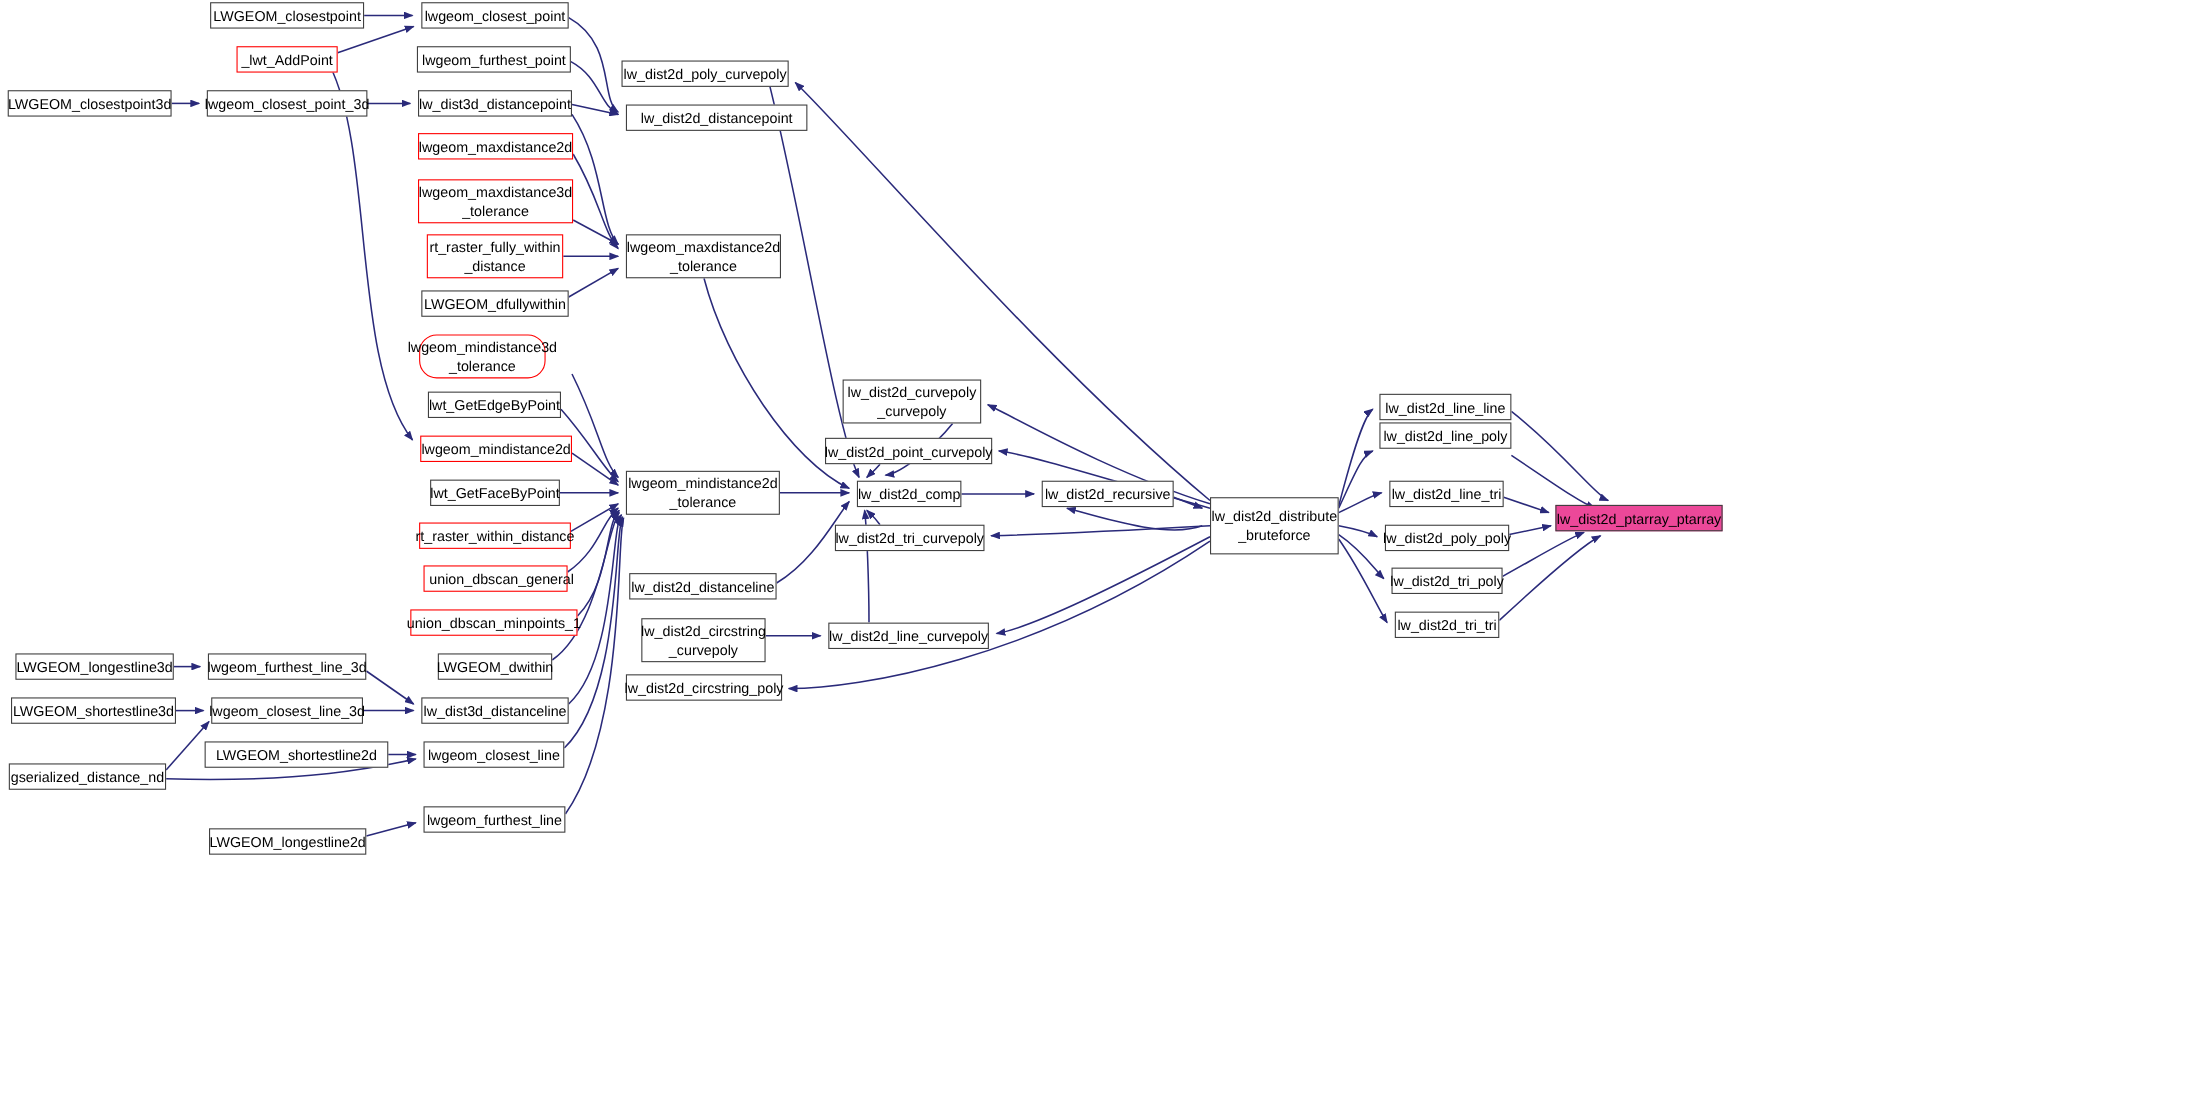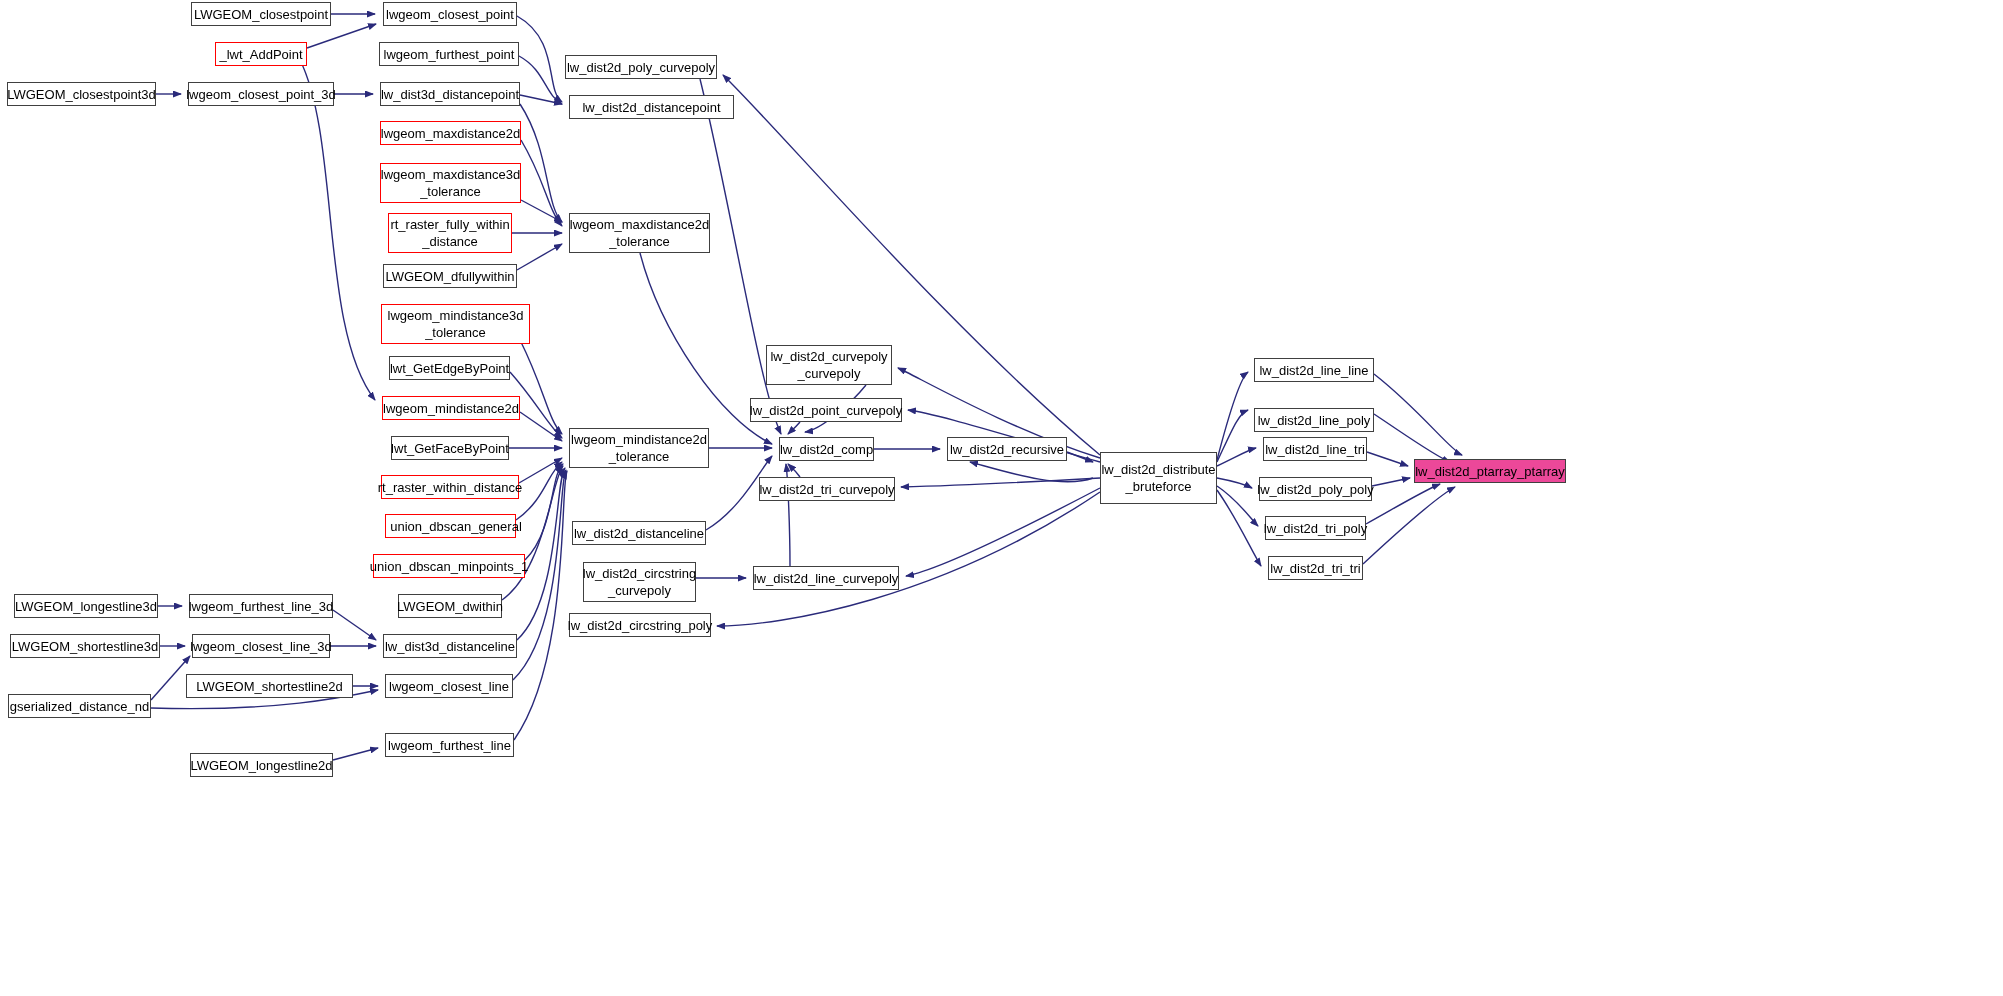--- a/index.html
+++ b/index.html
@@ -99,29 +99,29 @@
       <div class="node" style="left: 380px; top: 82px; width: 140px; height: 24px;">lw_dist3d_distancepoint</div>
       <div class="node" style="left: 569px; top: 95px; width: 165px; height: 24px;">lw_dist2d_distancepoint</div>
       <div class="node red" style="left: 380px; top: 121px; width: 141px; height: 24px;">lwgeom_maxdistance2d</div>
       <div class="node red" style="left: 380px; top: 163px; width: 141px; height: 40px;">lwgeom_maxdistance3d
 _tolerance</div>
       <div class="node red" style="left: 388px; top: 213px; width: 124px; height: 40px;">rt_raster_fully_within
 _distance</div>
       <div class="node" style="left: 569px; top: 213px; width: 141px; height: 40px;">lwgeom_maxdistance2d
 _tolerance</div>
       <div class="node" style="left: 383px; top: 264px; width: 134px; height: 24px;">LWGEOM_dfullywithin</div>
-      <div class="node red" style="left: 381px; top: 304px; width: 149px; height: 40px;">lwgeom_mindistance3d
+      <div class="node red" style="left: 381px; top: 304px; width: 115px; height: 40px; border-radius: 16px;">lwgeom_mindistance3d
 _tolerance</div>
       <div class="node" style="left: 389px; top: 356px; width: 121px; height: 24px;">lwt_GetEdgeByPoint</div>
       <div class="node" style="left: 766px; top: 345px; width: 126px; height: 40px;">lw_dist2d_curvepoly
 _curvepoly</div>
       <div class="node" style="left: 1254px; top: 358px; width: 120px; height: 24px;">lw_dist2d_line_line</div>
       <div class="node red" style="left: 382px; top: 396px; width: 138px; height: 24px;">lwgeom_mindistance2d</div>
       <div class="node" style="left: 750px; top: 398px; width: 152px; height: 24px;">lw_dist2d_point_curvepoly</div>
-      <div class="node" style="left: 1254px; top: 408px; width: 120px; height: 24px;">lw_dist2d_line_poly</div>
+      <div class="node" style="left: 1254px; top: 384px; width: 120px; height: 24px;">lw_dist2d_line_poly</div>
       <div class="node" style="left: 391px; top: 436px; width: 118px; height: 24px;">lwt_GetFaceByPoint</div>
       <div class="node" style="left: 569px; top: 428px; width: 140px; height: 40px;">lwgeom_mindistance2d
 _tolerance</div>
       <div class="node" style="left: 779px; top: 437px; width: 95px; height: 24px;">lw_dist2d_comp</div>
       <div class="node" style="left: 947px; top: 437px; width: 120px; height: 24px;">lw_dist2d_recursive</div>
       <div class="node" style="left: 1100px; top: 452px; width: 117px; height: 52px;">lw_dist2d_distribute
 _bruteforce</div>
       <div class="node" style="left: 1263px; top: 437px; width: 104px; height: 24px;">lw_dist2d_line_tri</div>
       <div class="node cur" style="left: 1414px; top: 459px; width: 152px; height: 24px;">lw_dist2d_ptarray_ptarray</div>
       <div class="node red" style="left: 381px; top: 475px; width: 138px; height: 24px;">rt_raster_within_distance</div>

